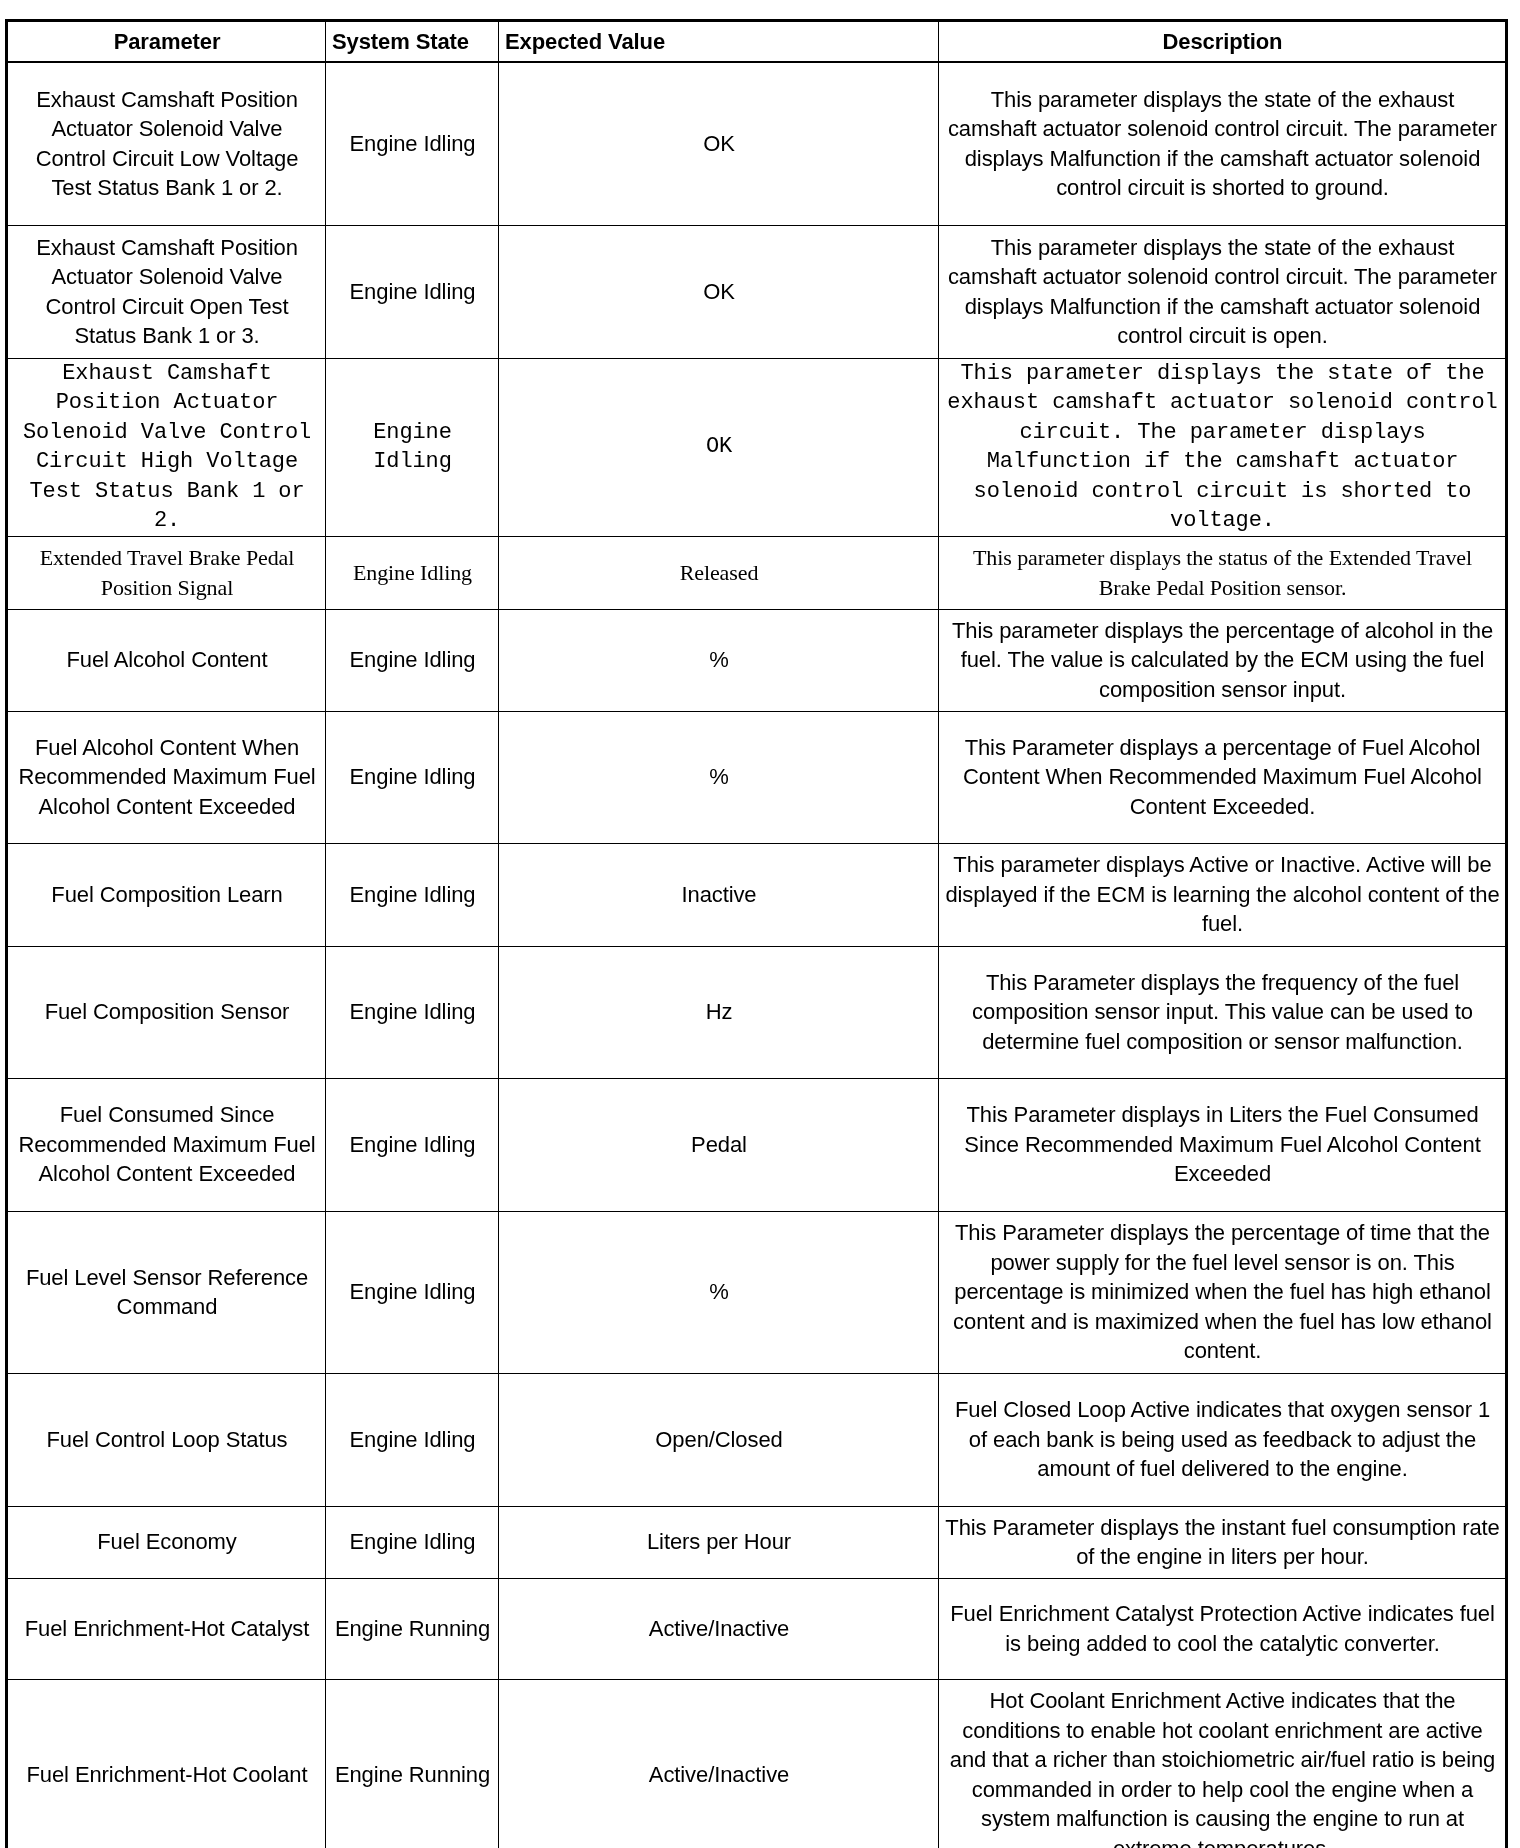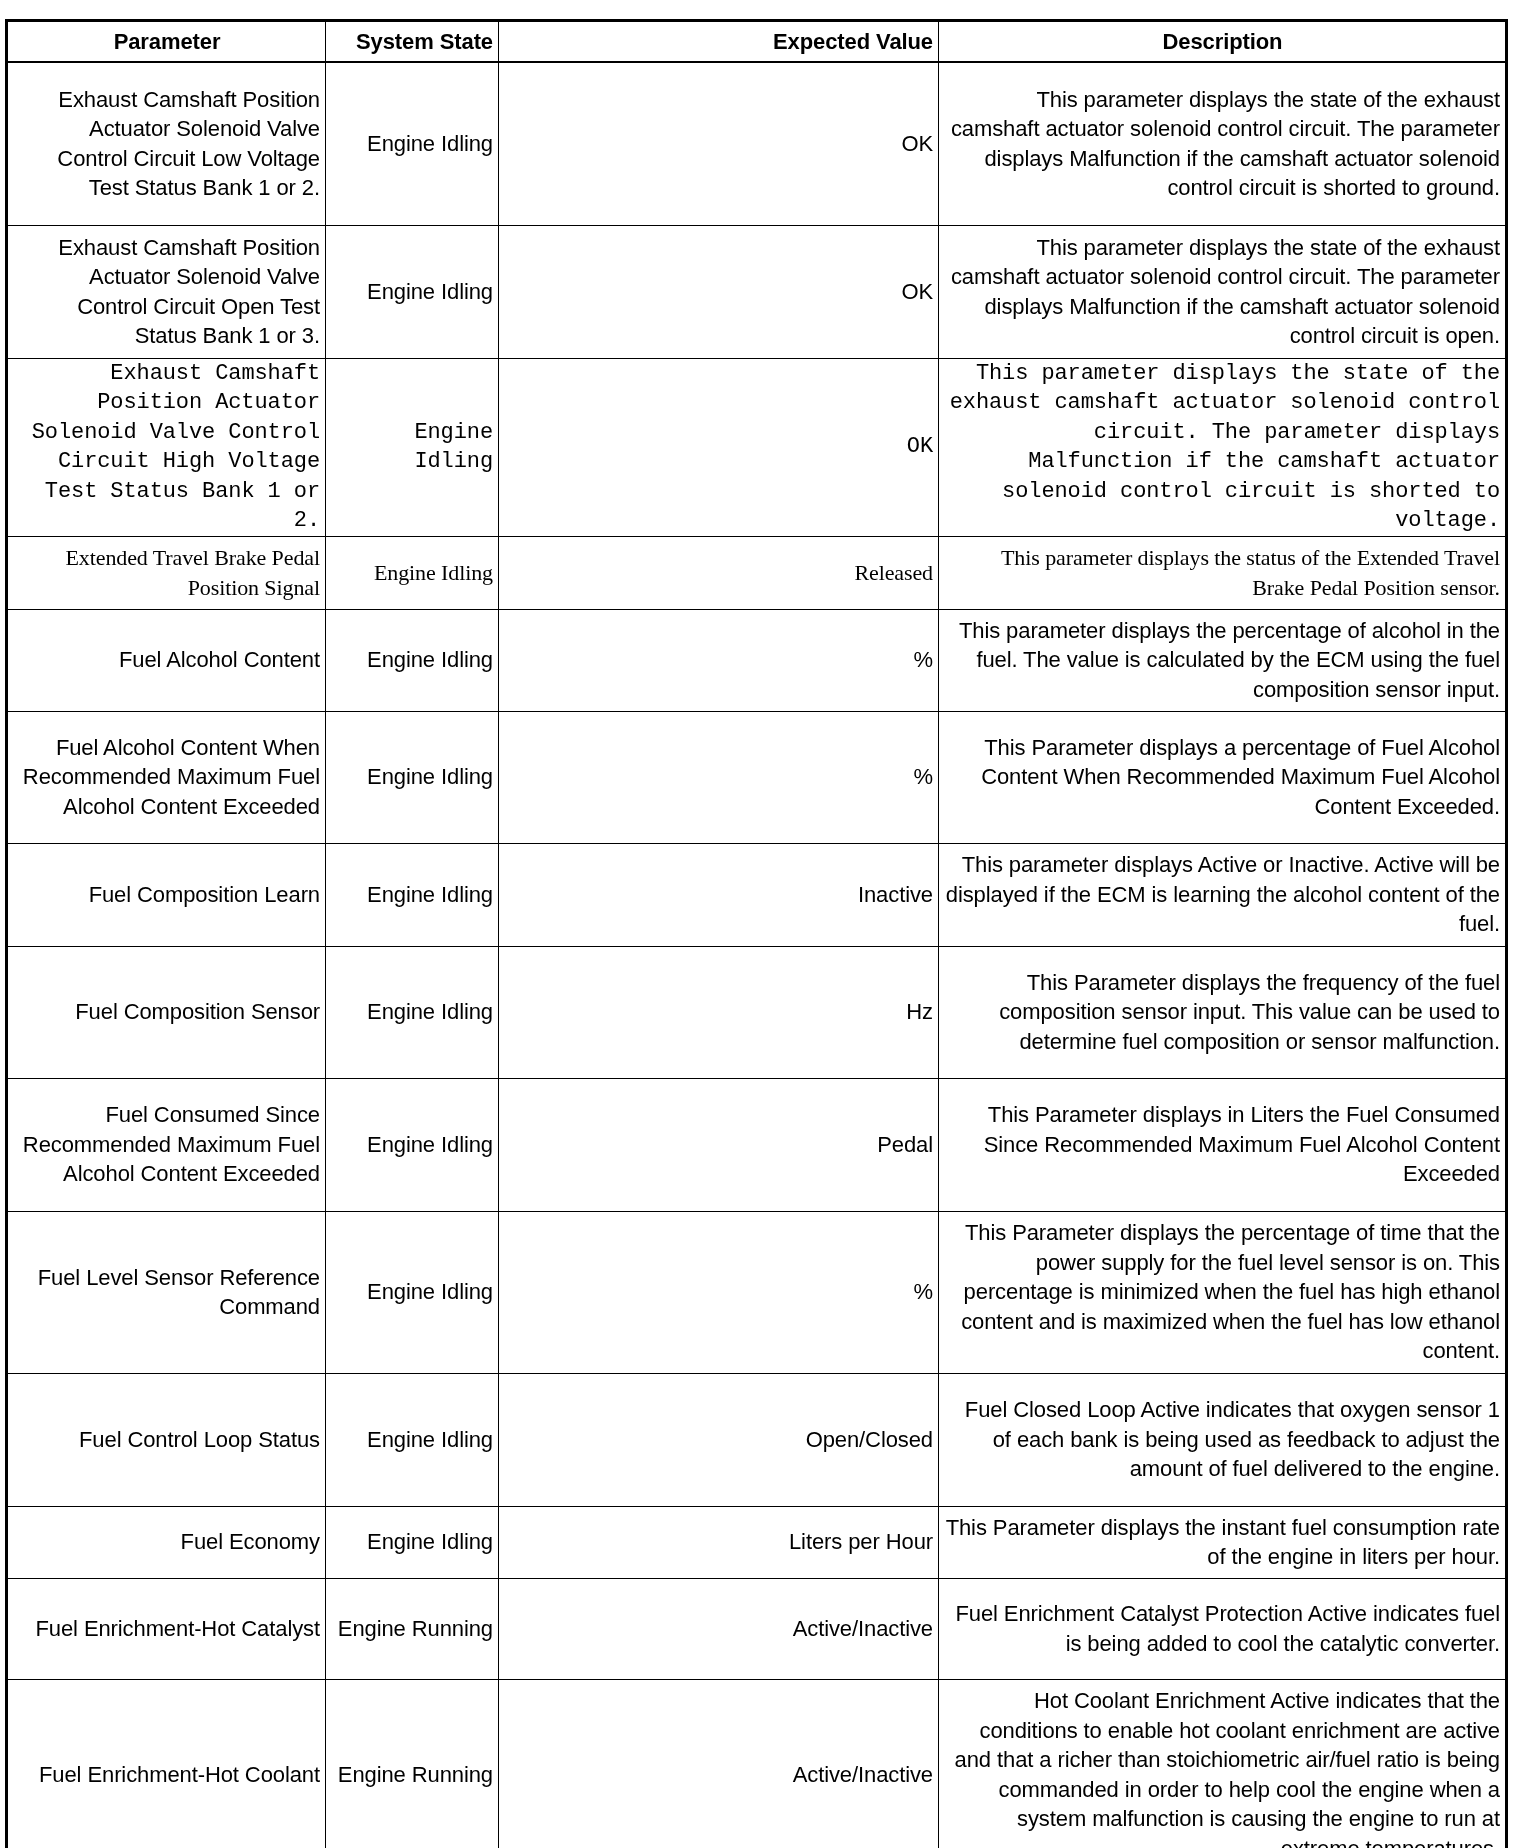--- a/index.html
+++ b/index.html
@@ -23,30 +23,30 @@
       border-collapse: collapse;
       border: 3px solid #000;
       table-layout: fixed;
     }
     table.params th, table.params td {
       border: 1.5px solid #000;
       padding: 0 5px 0 6px;
       font-size: 22px;
       line-height: 29.5px;
       vertical-align: middle;
-      text-align: right;
+      text-align: center;
       letter-spacing: -0.1px;
     }
     table.params th {
       font-weight: bold;
       text-align: center;
       height: 39px;
       border-bottom: 2px solid #000;
     }
-    table.params th.left { text-align: right; margin-top: 44px; }
+    table.params th.left { text-align: left; margin-top: 44px; }
     col.c1 { width: 319px; }
     col.c2 { width: 173px; }
     col.c3 { width: 440px; }
     col.c4 { width: 568px; }
   </style>
 </head>
 <body>
 
 <table class="params">
   <colgroup>

